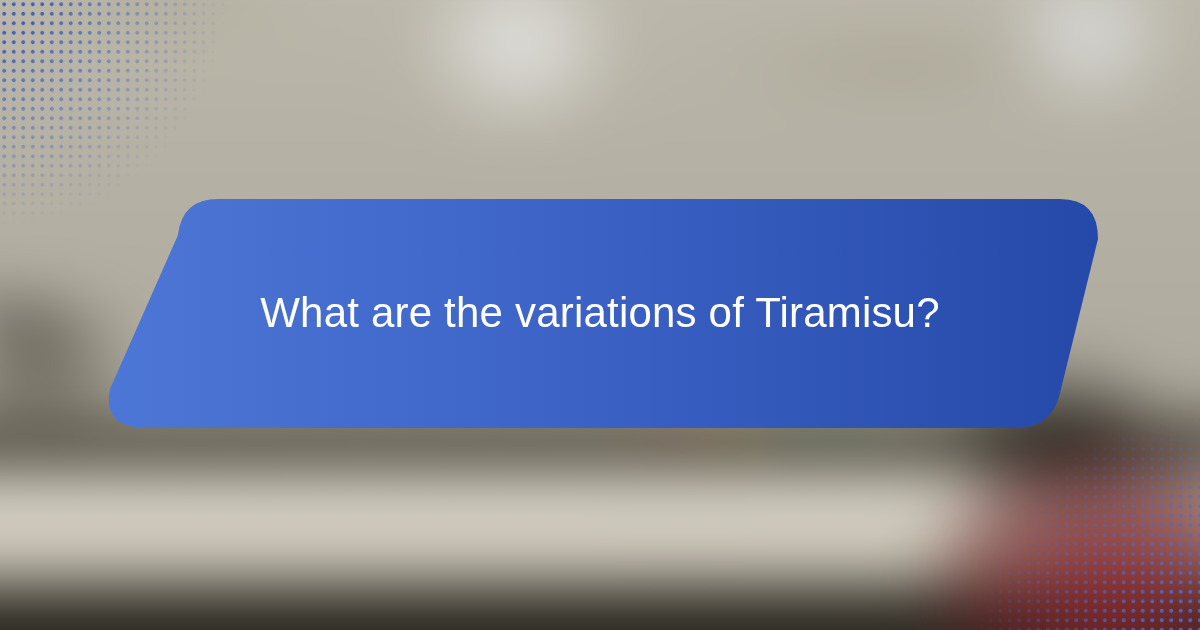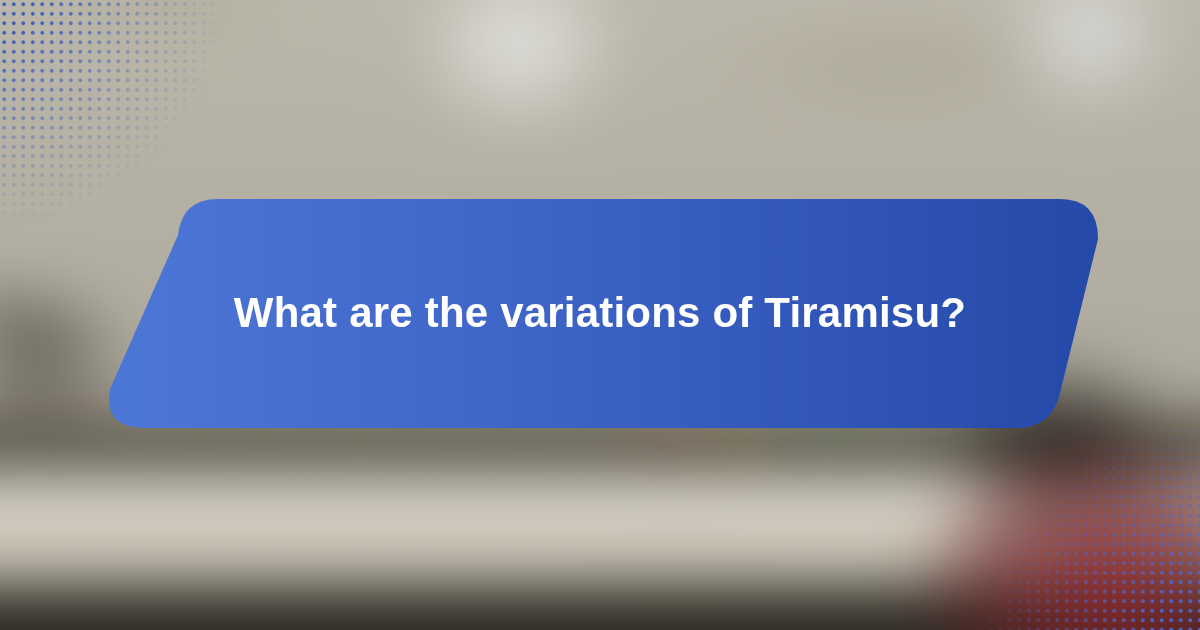--- a/index.html
+++ b/index.html
@@ -170,21 +170,21 @@
     right: 0;
     top: 0;
     bottom: 0;
     display: flex;
     align-items: center;
     justify-content: center;
     padding: 0 100px;
     box-sizing: border-box;
     color: #ffffff;
     font-size: 42px;
-    font-weight: 700;
+    font-weight: 400;
     letter-spacing: .2px;
     line-height: 1.25;
     text-align: center;
     white-space: nowrap;
   }
 </style>
 </head>
 <body>
 
 <div class="stage">

